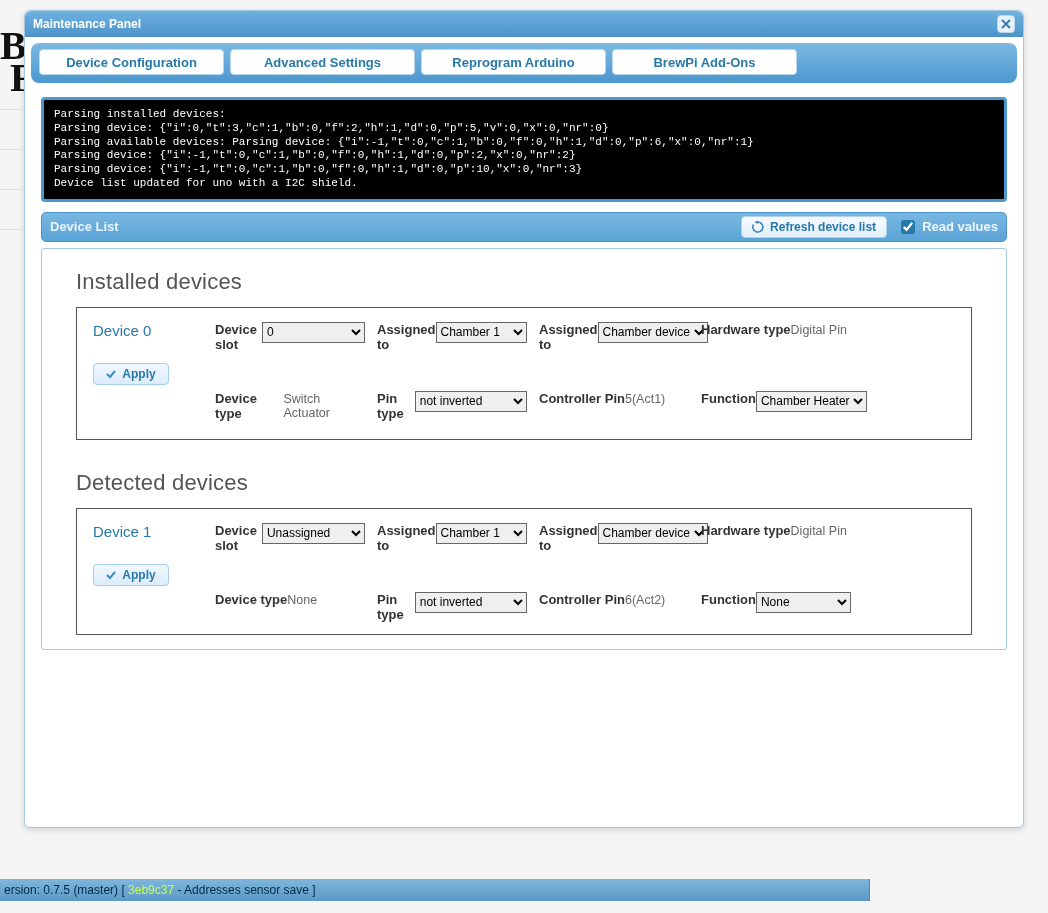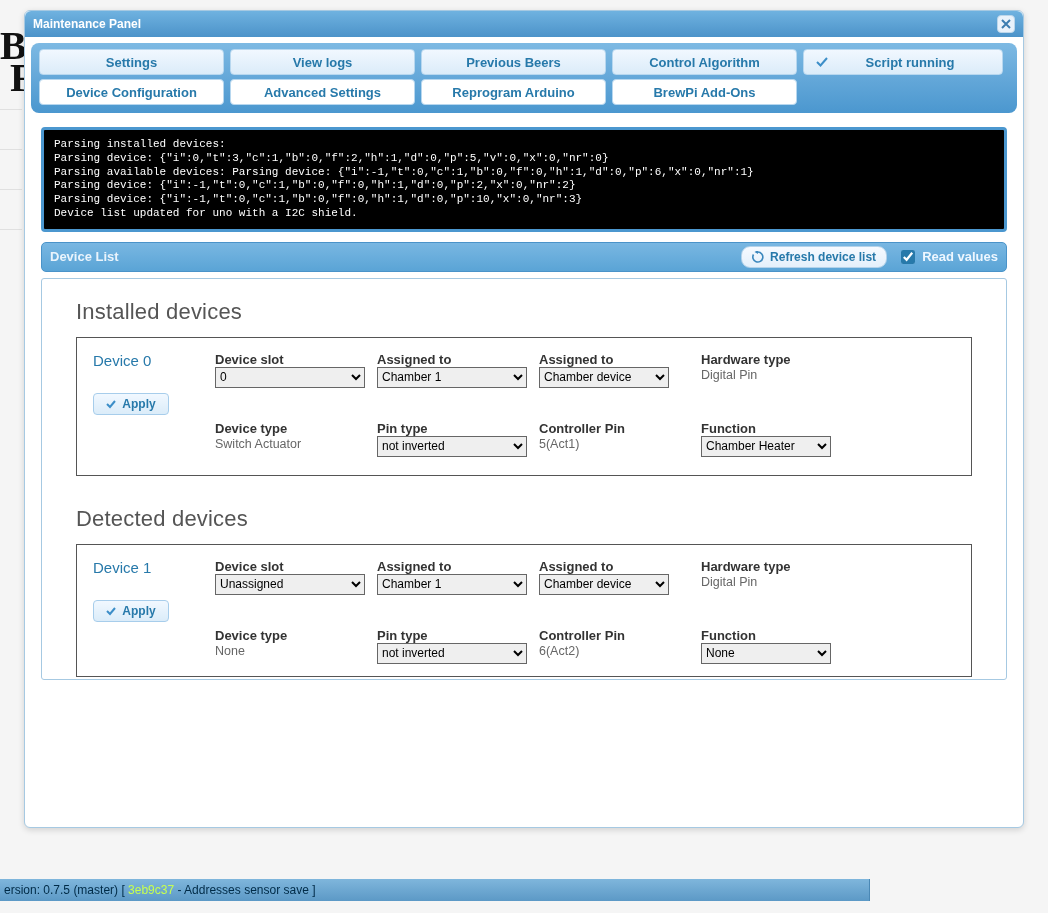--- a/index.html
+++ b/index.html
@@ -44,21 +44,21 @@
   .console { margin:14px 16px 10px 16px; border:3px solid #4b97cf; border-radius:4px;
     background:#000; color:#fff; font-family:"Courier New", monospace; font-size:11px;
     padding:8px 10px; line-height:1.25; white-space:pre-wrap; }
 
   
   .section-bar { margin:0 16px; height:30px;
     background:linear-gradient(#79b7e2,#5aa4d6); border:1px solid #4a93c9; border-radius:5px;
     display:flex; align-items:center; padding:0 8px; color:#fff; font-weight:bold; font-size:13px; }
   .section-bar .sect-title { flex:1; color:#eaf4fc; }
   .refresh-btn { background:linear-gradient(#f6faff,#e4f0fb); border:1px solid #b3d2ea;
-    border-radius:9px; color:#2779aa; font-weight:bold; font-size:12px;
+    border-radius:4px; color:#2779aa; font-weight:bold; font-size:12px;
     height:22px; padding:0 10px; display:flex; align-items:center; gap:6px; cursor:pointer; }
   .refresh-btn svg { display:block; }
   .readvalues { margin-left:10px; display:flex; align-items:center; gap:4px; color:#eef7ff; font-weight:bold; font-size:13px; }
   .readvalues input { width:14px; height:14px; accent-color:#2779aa; }
 
   
   .device-area { margin:6px 16px 10px 16px; border:1px solid #a6c9e2; border-radius:3px;
     height:402px; position:relative; background:#fff; }
   .device-scroll { position:absolute; inset:0; overflow-y:scroll; padding:14px 34px 14px 34px; }
 
@@ -70,21 +70,21 @@
     column-gap:12px; row-gap:6px; align-items:start; }
 
   .dev-id { color:#2779aa; font-size:15px; font-weight:normal; }
   .apply-btn { background:linear-gradient(#f1f8ff,#dbecf9); border:1px solid #a7cdeb;
     border-radius:4px; color:#2779aa; font-weight:bold; font-size:12px;
     height:22px; width:76px; display:flex; align-items:center; justify-content:center; gap:6px;
     cursor:pointer; margin-top:24px; }
 
   .field-label { font-weight:bold; color:#333; font-size:13px; }
   .field-value { color:#666; font-size:12.5px; margin-top:1px; }
-  .field-block { display:flex; flex-direction:column; }
+  .field-block { display:flex; flex-direction:row; }
   select.sel { width:100%; font-size:12px; height:21px; border:1px solid #666; background:#efefef; }
   select.sel-wide { width:130px; }
 
   
   .device-scroll::-webkit-scrollbar { width:16px; }
   .device-scroll::-webkit-scrollbar-track { background:#eef2f4; }
   .device-scroll::-webkit-scrollbar-thumb { background:#c4c9cc; border-radius:2px; border:2px solid #eef2f4; }
 </style>
 </head>
 <body>
@@ -103,34 +103,20 @@
     <div class="titlebar">
       <span class="title">Maintenance Panel</span>
       <div class="close-btn">
         <svg width="10" height="10" viewBox="0 0 10 10">
             <path d="M1 1 L9 9 M9 1 L1 9" stroke="#3c7db0" stroke-width="2" fill="none"></path>
           </svg>
       </div>
     </div>
 
     <div class="tabstrip-wrap">
-      <div class="tabrow">
-        <div class="tab">Settings</div>
-        <div class="tab">View logs</div>
-        <div class="tab">Previous Beers</div>
-        <div class="tab">Control Algorithm</div>
-        <div class="tab running">
-          <span class="check-slot">
-            <svg width="12" height="12" viewBox="0 0 12 12">
-                <path d="M1 6 L4.5 9.5 L11 2" stroke="#3c8ec8" stroke-width="2" fill="none"></path>
-              </svg>
-          </span>
-          <span class="label">Script running</span>
-        </div>
-      </div>
       <div class="tabrow">
         <div class="tab active-first secondrow">Device Configuration</div>
         <div class="tab secondrow">Advanced Settings</div>
         <div class="tab secondrow">Reprogram Arduino</div>
         <div class="tab secondrow">BrewPi Add-Ons</div>
       </div>
     </div>
 
     <div class="console">Parsing installed devices:
 Parsing device: {"i":0,"t":3,"c":1,"b":0,"f":2,"h":1,"d":0,"p":5,"v":0,"x":0,"nr":0}

